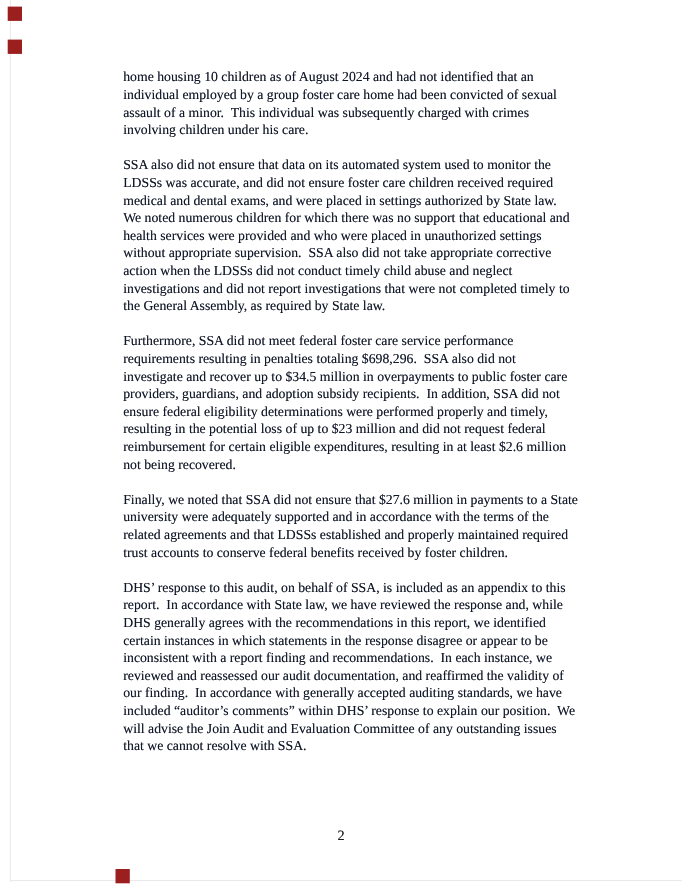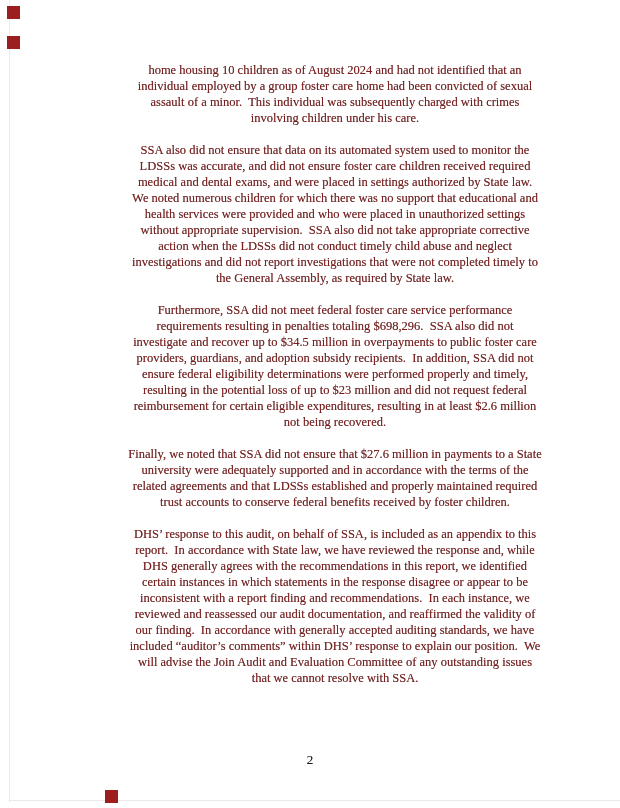--- a/index.html
+++ b/index.html
@@ -27,27 +27,27 @@
     height: 13px;
     background: #9b1f1f;
   }
   .marker-1 { left: 7px;   top: 6px;  }
   .marker-2 { left: 7px;   top: 36px; }
   .marker-3 { left: 105px; top: 790px; }
 
   
   .textblock {
     position: absolute;
-    left: 128px;
+    left: 112px;
     top: 62px;
     width: 414px;
-    color: #7f1d1d;
+    color: #0f172a;
     font-size: 12.5px;
     line-height: 16px;
-    text-align: center;
+    text-align: left;
     text-shadow: 0 0 0.5px rgba(40, 40, 40, 0.55);
   }
   .textblock p {
     margin: 0 0 16px 0;
     white-space: pre-wrap;
   }
   .pagenum {
     position: absolute;
     left: 0;
     top: 752px;

